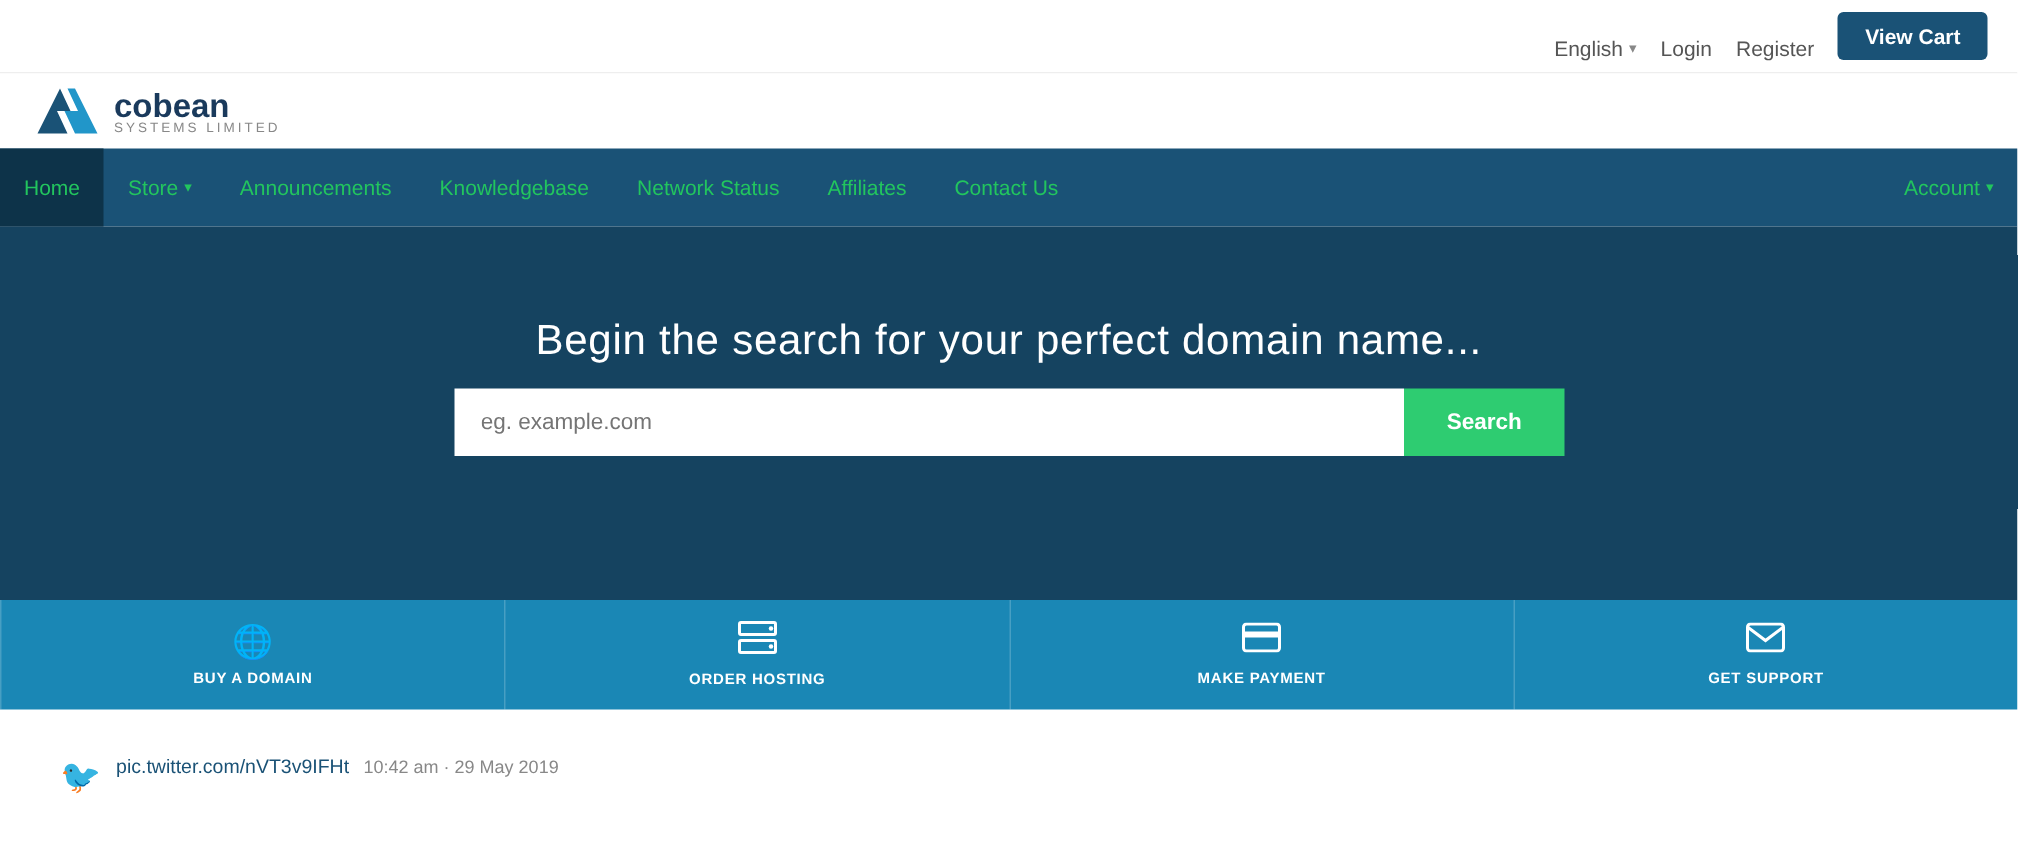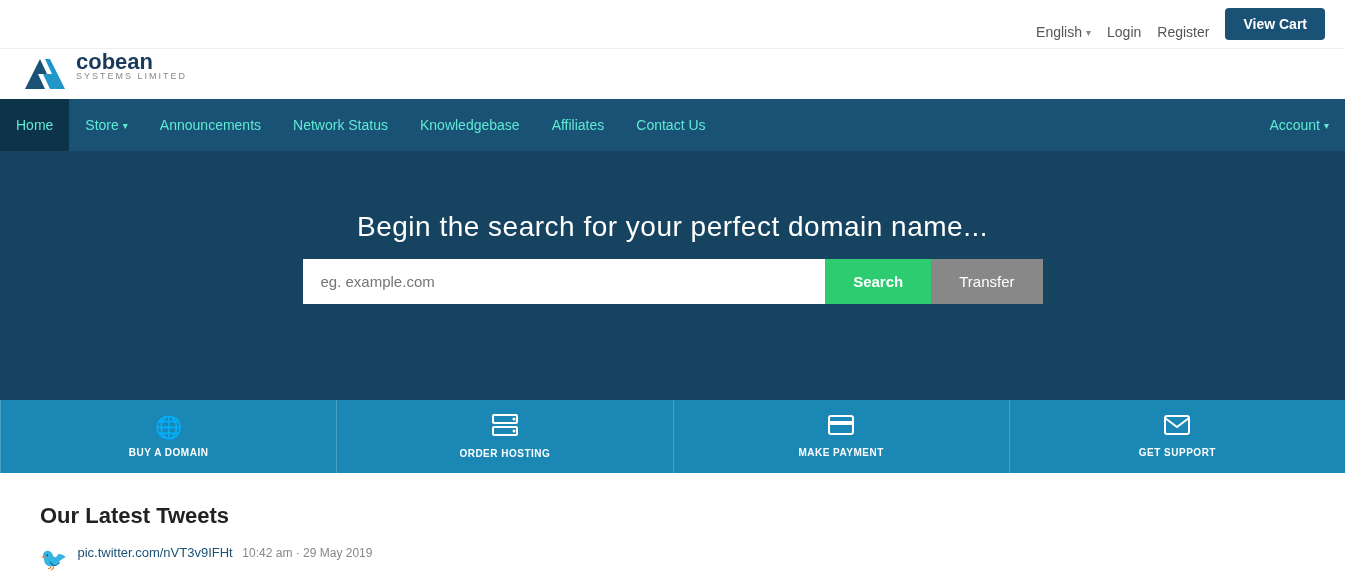--- a/index.html
+++ b/index.html
@@ -47,21 +47,21 @@
       background: #fff;
       padding: 0;
     }
     .logo-wrap {
       padding: 0 20px;
       display: flex;
       align-items: center;
     }
     .logo-img {
       display: flex;
-      align-items: flex-start;
+      align-items: center;
       gap: 6px;
     }
     .logo-icon {
       width: 50px;
       height: 50px;
     }
     .logo-text {
       font-size: 22px;
       font-weight: bold;
       color: #1a3a5c;
@@ -75,21 +75,21 @@
     }
 
     
     nav {
       background: #1a5276;
       display: flex;
       align-items: stretch;
       width: 100%;
     }
     .nav-item {
-      color: #5eead4;
+      color: #22c55e;
       text-decoration: none;
       padding: 18px 16px;
       font-size: 14px;
       display: flex;
       align-items: center;
       gap: 4px;
       cursor: pointer;
       white-space: nowrap;
     }
     .nav-item.active { background: #0d3349; }
@@ -248,37 +248,36 @@
   </div>
 </div>
 
 <nav>
   <a class="nav-item active" href="#">Home</a>
   <a class="nav-item" href="#">
     <span>Store</span>
     <span class="chevron">▾</span>
   </a>
   <a class="nav-item" href="#">Announcements</a>
+  <a class="nav-item" href="#">Knowledgebase</a>
   <a class="nav-item" href="#">Network Status</a>
-  <a class="nav-item" href="#">Knowledgebase</a>
   <a class="nav-item" href="#">Affiliates</a>
   <a class="nav-item" href="#">Contact Us</a>
   <div class="nav-spacer"></div>
   <a class="nav-item nav-account" href="#">
     <span>Account</span>
     <span class="chevron">▾</span>
   </a>
 </nav>
 
 <div class="hero">
   <h1 class="hero-title">Begin the search for your perfect domain name...</h1>
   <div class="search-bar">
     <input class="search-input" type="text" placeholder="eg. example.com" style="">
     <button class="search-btn">Search</button>
-    <button class="transfer-btn">Transfer</button>
   </div>
 </div>
 
 <div class="quick-bar">
   <div class="quick-links">
     <a class="quick-link" href="#">
       <span class="icon">🌐</span>
       <span class="label">BUY A DOMAIN</span>
     </a>
     <a class="quick-link" href="#">
@@ -307,21 +306,20 @@
           <rect x="1" y="1" width="24" height="18" rx="2" stroke="white" stroke-width="2" fill="none"></rect>
           <polyline points="1,3 13,12 25,3" stroke="white" stroke-width="2" fill="none"></polyline>
         </svg>
       </span>
       <span class="label">GET SUPPORT</span>
     </a>
   </div>
 </div>
 
 <div class="tweets-section">
-  <h2 class="tweets-title">Our Latest Tweets</h2>
 
   <div class="tweet-row">
     <span class="twitter-bird">🐦</span>
     <div class="tweet-text">
       <a class="tweet-link" href="#">pic.twitter.com/nVT3v9IFHt</a>
       <span class="tweet-time">10:42 am · 29 May 2019</span>
     </div>
   </div>
 
 </div>

